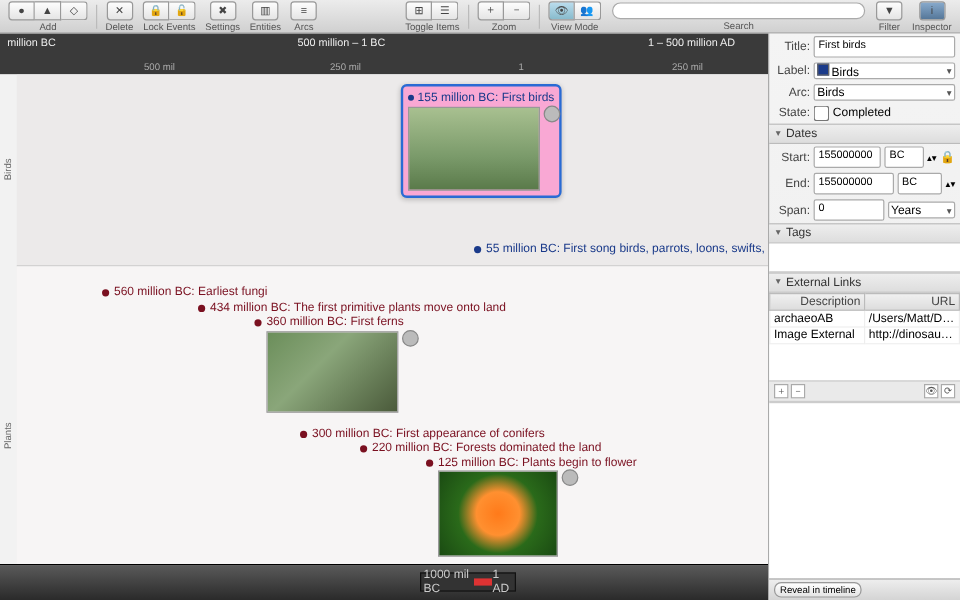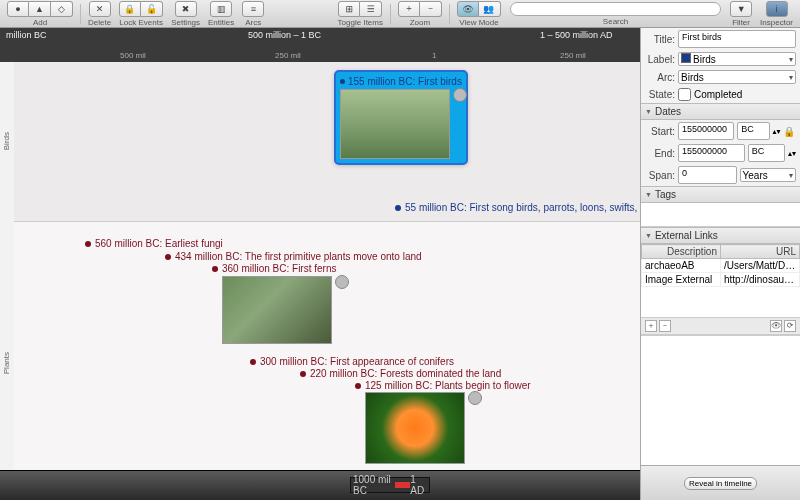--- a/index.html
+++ b/index.html
@@ -20,21 +20,21 @@
   .timebar{height:34px;background:#3a3a3a;color:#ddd;position:relative}
   .timebar .seg{position:absolute;top:2px;font-size:9px;color:#eee}
   .timebar .tick{position:absolute;bottom:2px;font-size:8px;color:#aaa}
   .canvas{flex:1;position:relative;overflow:hidden;background:#f2f2f2}
   .arc-label{position:absolute;left:2px;writing-mode:vertical-rl;transform:rotate(180deg);font-size:8px;color:#666}
   .band1{position:absolute;left:14px;right:0;top:0;height:160px;background:#eceaea;border-bottom:1px solid #ccc}
   .band2{position:absolute;left:14px;right:0;top:160px;bottom:0;background:#f7f5f5}
   .ev{position:absolute;display:flex;align-items:center;gap:4px;font-size:9px;color:#7a1020;white-space:nowrap}
   .ev .dot{width:6px;height:6px;background:#7a1020;border-radius:50%;flex-shrink:0}
   .ev.blue{color:#1a3a8a}.ev.blue .dot{background:#1a3a8a}
-  .card{position:absolute;background:#0ea5e9;border:2px solid #2a6bd4;border-radius:5px;padding:4px;box-shadow:0 1px 4px rgba(0,0,0,.2)}
+  .card{position:absolute;background:#f9a8d4;border:2px solid #2a6bd4;border-radius:5px;padding:4px;box-shadow:0 1px 4px rgba(0,0,0,.2)}
   .card .ctitle{font-size:9px;color:#1a3a8a;margin-bottom:2px;display:flex;align-items:center;gap:3px}
   .thumb{width:110px;height:70px;background:linear-gradient(135deg,#6b8e5a,#8aa67a 40%,#4a5a3a);border:1px solid #999;position:relative}
   .thumb.flower{background:radial-gradient(circle at 50% 50%,#ff7a1a 0%,#ff9030 30%,#2a6a1a 55%,#1a4a12 100%)}
   .thumb.dino{background:linear-gradient(#a8c090,#7a9a6a 60%,#5a7a4a)}
   .badge{position:absolute;right:-18px;top:-2px;width:14px;height:14px;border-radius:50%;background:#bbb;border:1px solid #888}
   .footer{height:30px;background:linear-gradient(#5a5a5a,#2a2a2a);border-top:1px solid #000;position:relative}
   .foot-scale{position:absolute;left:350px;top:6px;width:80px;height:16px;background:#333;border:1px solid #111;display:flex;align-items:center;justify-content:space-between;padding:0 2px;font-size:7px;color:#ccc}
   .foot-scale .hi{background:#d33;width:20px;height:6px}
   .inspector{width:160px;background:linear-gradient(#f4f4f4,#ececec);border-left:1px solid #aaa;display:flex;flex-direction:column;font-size:9px}
   .sect{border-top:1px solid #bbb;border-bottom:1px solid #bbb;background:linear-gradient(#eee,#ddd);padding:2px 4px;color:#333;display:flex;align-items:center;gap:3px}
@@ -43,21 +43,21 @@
   .row label{width:30px;color:#444;text-align:right}
   .row .val{flex:1;height:18px;border:1px solid #aaa;background:#fff;border-radius:2px;padding:0 3px;font-size:9px;line-height:12px;overflow:hidden;white-space:nowrap}
   .row .sel{flex:1;height:14px;border:1px solid #aaa;background:#fff;border-radius:2px;font-size:9px;padding:0 2px;display:flex;align-items:center;justify-content:space-between}
   .row .sel::after{content:"▾";font-size:8px;color:#555}
   .sw{width:10px;height:10px;background:#1a3a8a;border:1px solid #666;display:inline-block;margin-right:2px}
   .links{flex:0 0 auto}
   .linktbl{width:100%;font-size:9px;border-collapse:collapse;background:#fff}
   .linktbl th{background:linear-gradient(#f0f0f0,#dcdcdc);border:1px solid #bbb;padding:1px 3px;text-align:right;font-weight:normal;color:#444}
   .linktbl td{border:1px solid #eee;padding:1px 3px;overflow:hidden;white-space:nowrap;max-width:70px;text-overflow:ellipsis}
   .fill{flex:1;background:#fff;border-top:1px solid #ccc}
-  .insp-foot{height:35px;background:linear-gradient(#eee,#d4d4d4);border-top:1px solid #aaa;display:flex;align-items:center;justify-content:center;padding:0 4px}
+  .insp-foot{height:18px;background:linear-gradient(#eee,#d4d4d4);border-top:1px solid #aaa;display:flex;align-items:center;justify-content:flex-start;padding:0 4px}
   .insp-foot button{font-size:8px;padding:1px 4px;border:1px solid #999;border-radius:6px;background:linear-gradient(#fff,#e4e4e4)}
   .mini-row{display:flex;gap:2px;padding:2px 4px;border-top:1px solid #ccc;border-bottom:1px solid #ccc;background:#eaeaea}
   .mini-row span{width:12px;height:12px;border:1px solid #aaa;background:#fff;font-size:8px;text-align:center;line-height:10px;color:#555}
 </style>
 </head>
 <body>
 
 <div class="toolbar">
   <div class="tb-group">
     <div class="tb-btns">

